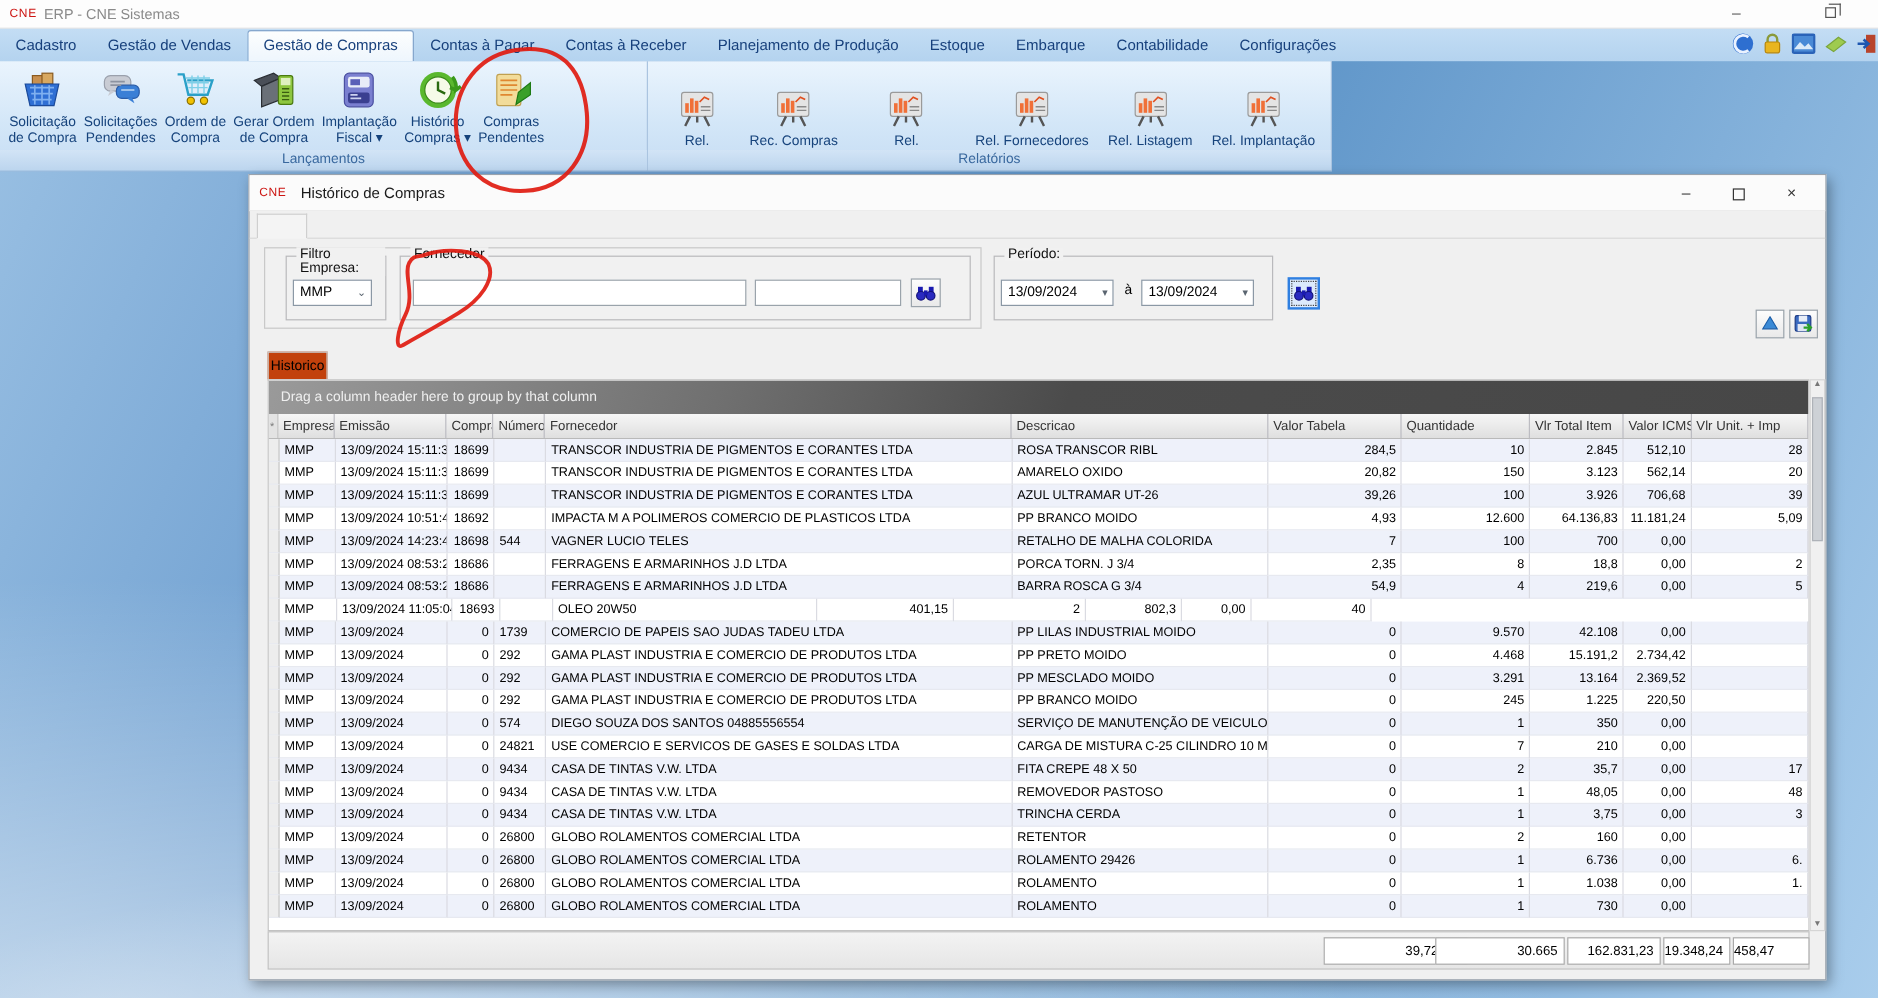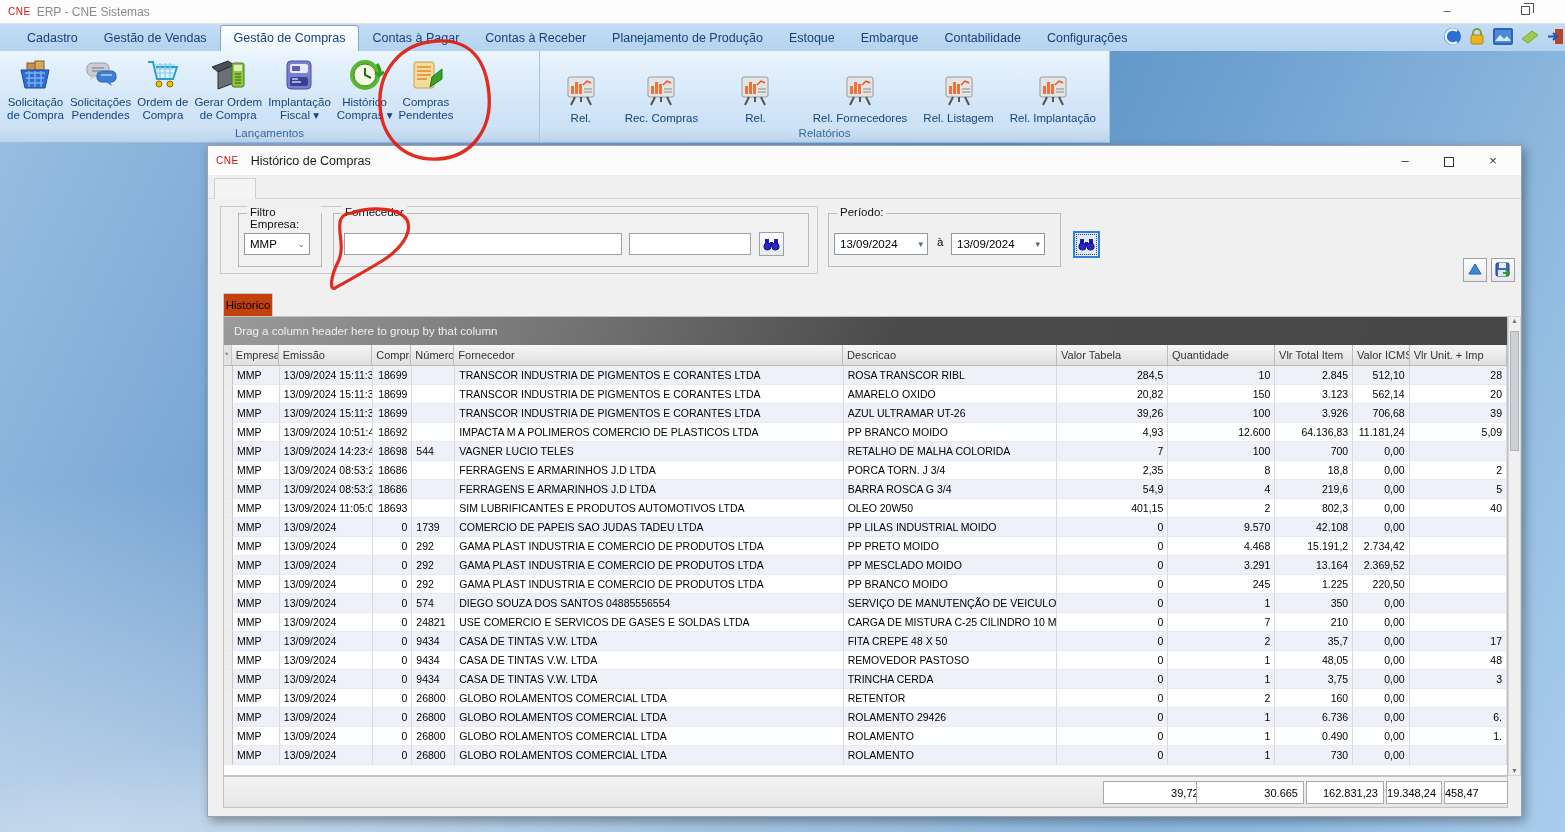--- a/index.html
+++ b/index.html
@@ -14,21 +14,21 @@
   }
   .abs{position:absolute;}
   
   .titlebar{left:0;top:0;width:1565px;height:24px;background:#fdfdfd;border-bottom:1px solid #e3e3e3;display:flex;align-items:center;padding-left:8px;}
   .cne-logo{color:#cc1512;font-weight:normal;font-size:10px;letter-spacing:.5px;margin-right:6px;font-family:"Liberation Sans",sans-serif;}
   .title-text{color:#8a8a8a;font-size:12px;}
   .win-btn{position:absolute;top:4px;width:30px;height:16px;color:#555;font-size:13px;text-align:center;line-height:14px;}
   .win-restore span{display:inline-block;width:9px;height:9px;border:1px solid #555;position:relative;}
   .win-restore span:before{content:"";position:absolute;left:2px;top:-4px;width:9px;height:9px;border:1px solid #555;border-bottom:none;border-left:none;}
   
-  .menubar{left:0;top:24px;width:1565px;height:27px;background:linear-gradient(#c3ddf4,#b4d3ef);display:flex;align-items:flex-end;padding-left:14px;}
+  .menubar{left:0;top:24px;width:1565px;height:27px;background:linear-gradient(#c3ddf4,#b4d3ef);display:flex;align-items:flex-end;}
   .menu-tab{font-size:12.5px;color:#17407c;padding:5px 13px 6px;white-space:nowrap;}
   .menu-tab.active{background:linear-gradient(#fdfefe,#eef6fd);border:1px solid #86a7cd;border-bottom:none;border-radius:3px 3px 0 0;}
   .tray{position:absolute;right:2px;top:27px;display:flex;gap:7px;}
   .tray svg{display:block;}
   
   .ribbon{left:0;top:51px;width:1110px;height:92px;background:linear-gradient(#eaf4fd,#d4e7f8 55%,#c6ddf4);border-bottom:1px solid #9cbbdd;display:flex;}
   .rgroup{position:relative;height:100%;border-right:1px solid #aac4e0;}
   .rgroup1{width:540px;} .rgroup2{width:570px;}
   .rgroup-label{position:absolute;bottom:0;left:0;right:0;height:17px;background:linear-gradient(#d2e4f6,#bcd5ee);color:#39689e;font-size:11.5px;text-align:center;line-height:16px;}
   .rbuttons{display:flex;align-items:flex-start;padding:3px 4px 0;width:100%;}
@@ -510,21 +510,20 @@
       <div class="cell c9 num">219,6</div>
       <div class="cell c10 num">0,00</div>
       <div class="cell c11 num">5</div>
     </div>
         <div class="grow">
       <div class="cell c0"></div>
       <div class="cell c1">MMP</div>
       <div class="cell c2">13/09/2024 11:05:04</div>
       <div class="cell c3 num">18693</div>
       <div class="cell c4"></div>
-      <div class="cell c5">SIM LUBRIFICANTES E PRODUTOS AUTOMOTIVOS LTDA</div>
       <div class="cell c6">OLEO 20W50</div>
       <div class="cell c7 num">401,15</div>
       <div class="cell c8 num">2</div>
       <div class="cell c9 num">802,3</div>
       <div class="cell c10 num">0,00</div>
       <div class="cell c11 num">40</div>
     </div>
         <div class="grow alt">
       <div class="cell c0"></div>
       <div class="cell c1">MMP</div>
@@ -682,21 +681,21 @@
         <div class="grow">
       <div class="cell c0"></div>
       <div class="cell c1">MMP</div>
       <div class="cell c2">13/09/2024</div>
       <div class="cell c3 num">0</div>
       <div class="cell c4">26800</div>
       <div class="cell c5">GLOBO ROLAMENTOS COMERCIAL LTDA</div>
       <div class="cell c6">ROLAMENTO</div>
       <div class="cell c7 num">0</div>
       <div class="cell c8 num">1</div>
-      <div class="cell c9 num">0.490</div>
+      <div class="cell c9 num">1.038</div>
       <div class="cell c10 num">0,00</div>
       <div class="cell c11 num">1.</div>
     </div>
         <div class="grow alt">
       <div class="cell c0"></div>
       <div class="cell c1">MMP</div>
       <div class="cell c2">13/09/2024</div>
       <div class="cell c3 num">0</div>
       <div class="cell c4">26800</div>
       <div class="cell c5">GLOBO ROLAMENTOS COMERCIAL LTDA</div>

